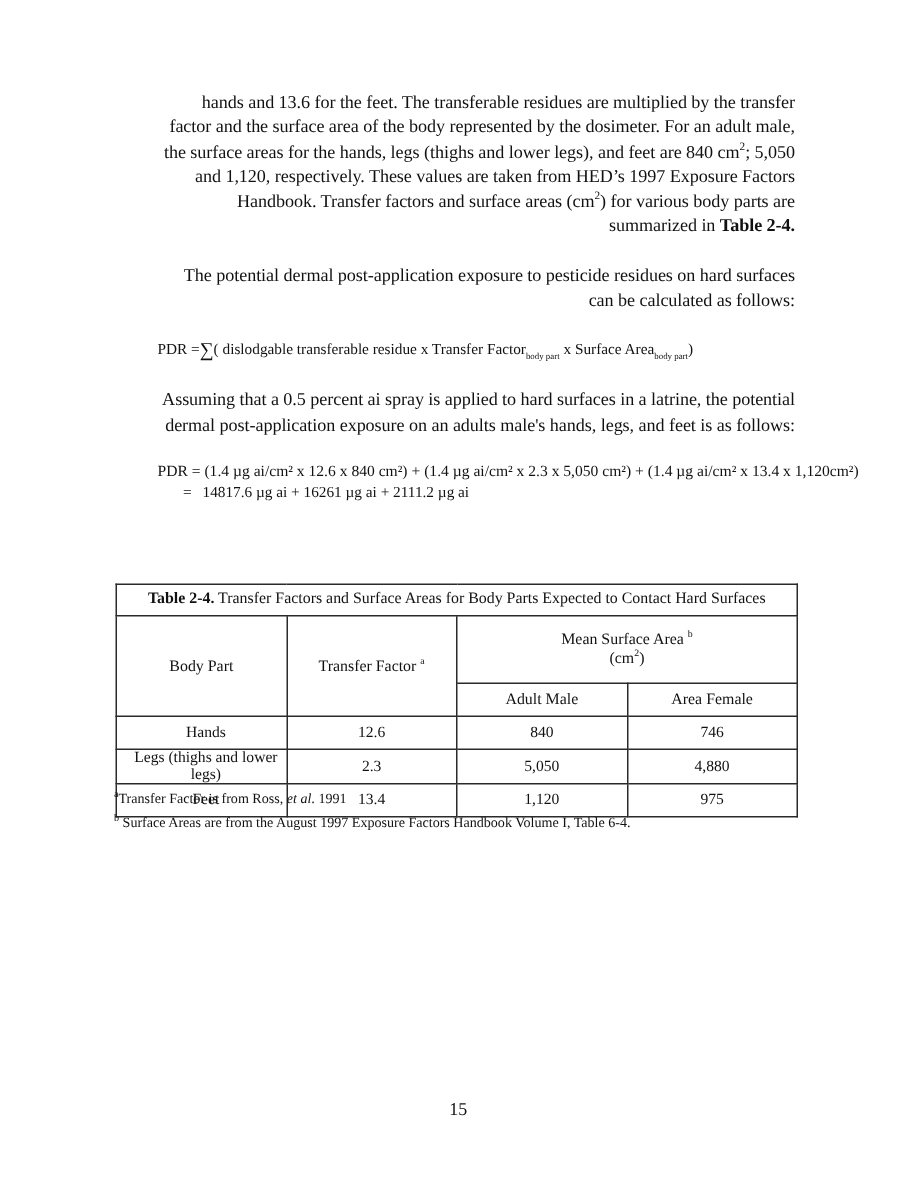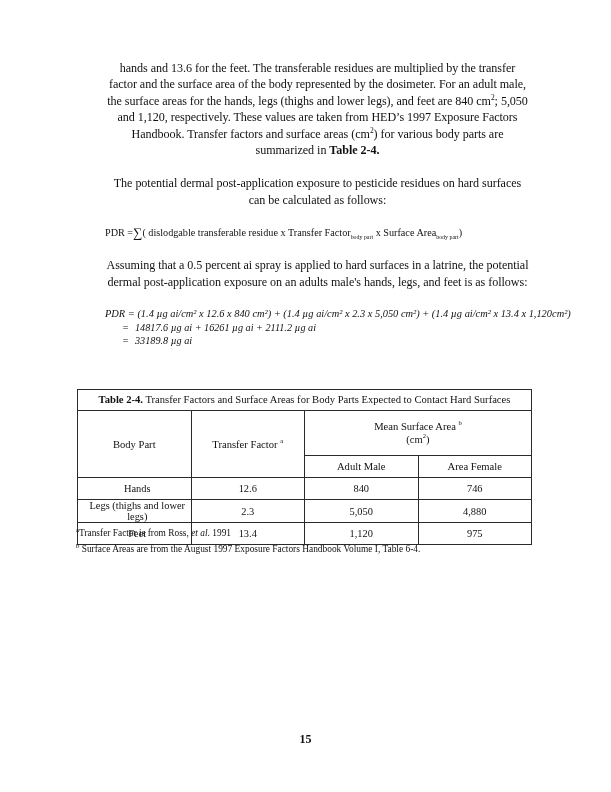--- a/index.html
+++ b/index.html
@@ -28,21 +28,21 @@
     position: absolute;
     left: 105px;
     top: 60px;
     width: 425px;
   }
 
   p.body-para {
     margin: 0 0 12px 0;
     font-size: 12.1px;
     line-height: 16.4px;
-    text-align: center;
+    text-align: right;
     letter-spacing: -0.05px;
   }
 
   .b { font-weight: bold; }
   .i { font-style: italic; }
 
   sup {
     font-size: 0.62em;
     vertical-align: super;
     line-height: 0;
@@ -63,21 +63,20 @@
   .sigma {
     font-size: 13px;
     vertical-align: -1px;
   }
 
   .calc-block {
     margin: 0 0 12px 0;
     font-size: 10.2px;
     line-height: 13.6px;
     white-space: nowrap;
-    font-style: italic;
   }
   .calc-line-1 {
     font-size: 10.4px;
   }
   .calc-line-cont {
     padding-left: 17px;
   }
   .calc-line-cont .eq {
     display: inline-block;
     width: 13px;
@@ -156,21 +155,21 @@
     vertical-align: super;
   }
 
   .page-number {
     position: absolute;
     left: 0;
     top: 732px;
     width: 611px;
     text-align: center;
     font-size: 12px;
-    font-weight: bold;
+    font-weight: normal;
   }
 </style>
 </head>
 <body>
 
 <div class="page">
 
   <div class="content">
 
     <p class="body-para">
@@ -193,21 +192,20 @@
 
     <p class="body-para">
       <span>Assuming that a 0.5 percent ai spray is applied to hard surfaces in a latrine, the potential dermal post-application exposure on an adults male's hands, legs, and feet is as follows:</span>
     </p>
 
     <div class="spacer-1"></div>
 
     <div class="calc-block">
       <div class="calc-line-1">PDR = (1.4 µg ai/cm² x 12.6 x 840 cm²) + (1.4 µg ai/cm² x 2.3 x 5,050 cm²) + (1.4 µg ai/cm² x 13.4 x 1,120cm²)</div>
       <div class="calc-line-cont"><span class="eq">=</span><span>14817.6 µg ai + 16261 µg ai + 2111.2 µg ai</span></div>
-      <div class="calc-line-cont"><span class="eq">=</span><span>33189.8 µg ai</span></div>
     </div>
 
     <div class="spacer-2"></div>
 
 
   </div>
 
   <div class="table-wrap">
     <table class="data-table">
       <tbody>

